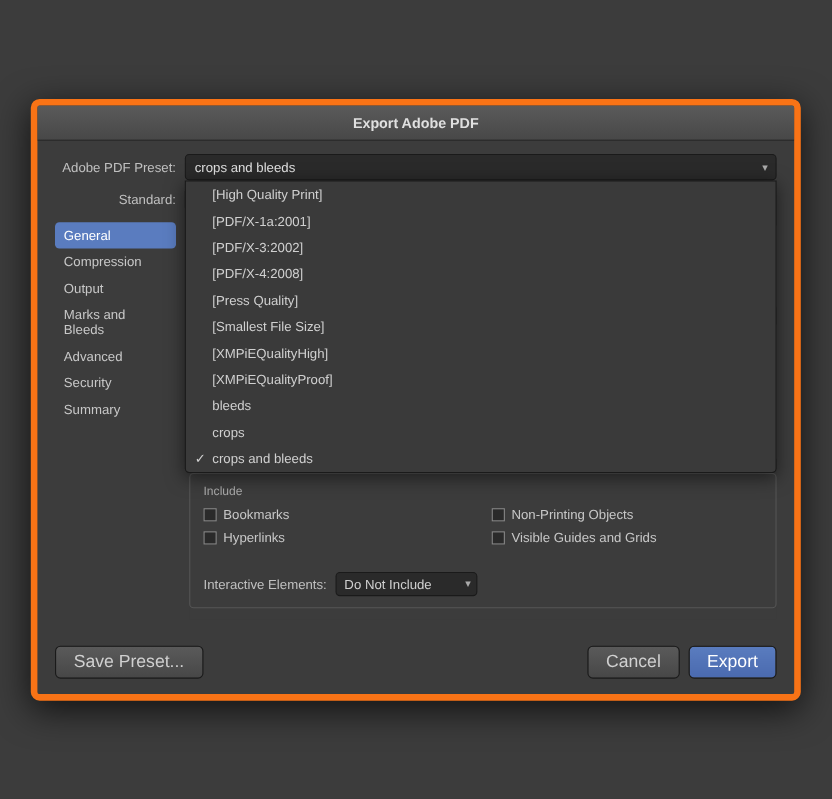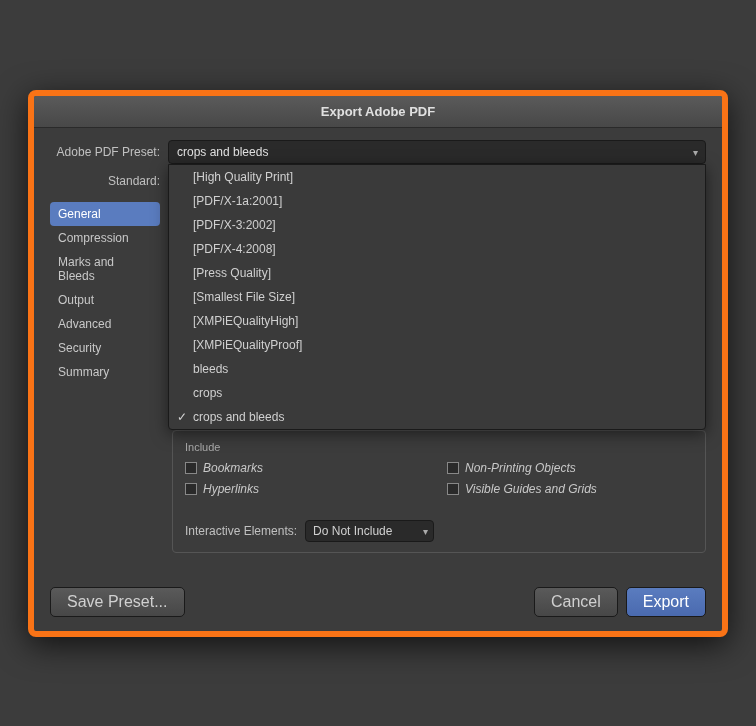--- a/index.html
+++ b/index.html
@@ -250,21 +250,20 @@
       top: 50%;
       transform: translateY(-50%);
       color: #aaa;
       font-size: 10px;
       pointer-events: none;
     }
     .include-grid {
       display: grid;
       grid-template-columns: 1fr 1fr;
       gap: 7px 16px;
-      font-style: italic;
     }
     .interactive-row {
       display: flex;
       align-items: center;
       gap: 8px;
       margin-top: 24px;
     }
     .interactive-row label {
       color: #c0c0c0;
       white-space: nowrap;
@@ -352,22 +351,22 @@
           <option></option>
         </select>
       </div>
     </div>
 
     <div class="main-area">
 
       <div class="sidebar">
         <div class="sidebar-item active">General</div>
         <div class="sidebar-item">Compression</div>
+        <div class="sidebar-item">Output</div>
         <div class="sidebar-item">Marks and Bleeds</div>
-        <div class="sidebar-item">Output</div>
         <div class="sidebar-item">Advanced</div>
         <div class="sidebar-item">Security</div>
         <div class="sidebar-item">Summary</div>
       </div>
 
       <div class="content-panel">
 
         <div class="section-box">
           <div class="range-row">
             <span class="range-label">Range:</span>

